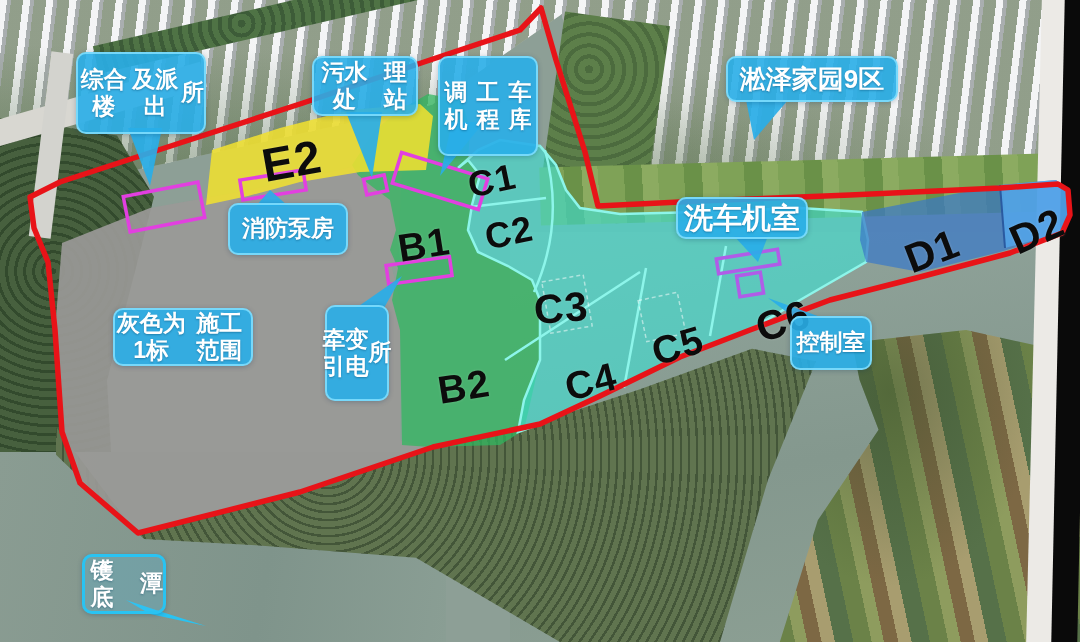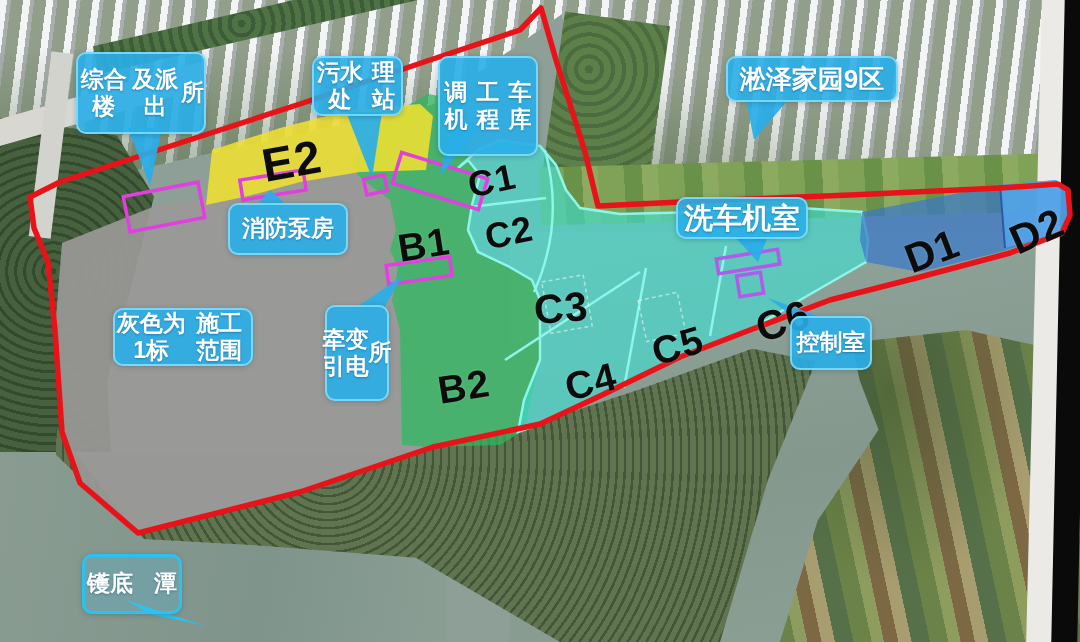--- a/index.html
+++ b/index.html
@@ -129,21 +129,21 @@
   <div class="zl" style="left:652px;top:324px;font-size:39px;transform:rotate(-16deg);">C5</div>
   <div class="zl" style="left:756px;top:298px;font-size:41px;transform:rotate(-18deg);">C6</div>
   <div class="zl" style="left:905px;top:228px;font-size:41px;transform:rotate(-21deg);">D1</div>
   <div class="zl" style="left:1010px;top:208px;font-size:41px;transform:rotate(-24deg);">D2</div>
 
   <div class="callout" style="left:76px;top:52px;width:130px;height:82px;">
     <div>综合楼</div>
     <div>及派出</div>
     <div>所</div>
   </div>
-  <div class="callout" style="left:312px;top:56px;width:91px;height:60px;">
+  <div class="callout" style="left:312px;top:56px;width:106px;height:60px;">
     <div>污水处</div>
     <div>理站</div>
   </div>
   <div class="callout" style="left:438px;top:56px;width:100px;height:100px;">
     <div>调机</div>
     <div>工程</div>
     <div>车库</div>
   </div>
   <div class="callout" style="left:726px;top:56px;width:172px;height:46px;font-size:26px;">
     <div>淞泽家园9区</div>
@@ -161,18 +161,18 @@
     <div>变电</div>
     <div>所</div>
   </div>
   <div class="callout" style="left:676px;top:197px;width:132px;height:42px;font-size:29px;">
     <div>洗车机室</div>
   </div>
   <div class="callout" style="left:790px;top:316px;width:82px;height:54px;">
     <div>控制</div>
     <div>室</div>
   </div>
-  <div class="callout pond" style="left:82px;top:554px;width:100px;height:60px;gap:21px;">
+  <div class="callout pond" style="left:82px;top:554px;width:84px;height:60px;gap:21px;">
     <div>镬底</div>
     <div>潭</div>
   </div>
 
 </div>
 
 </body></html>

